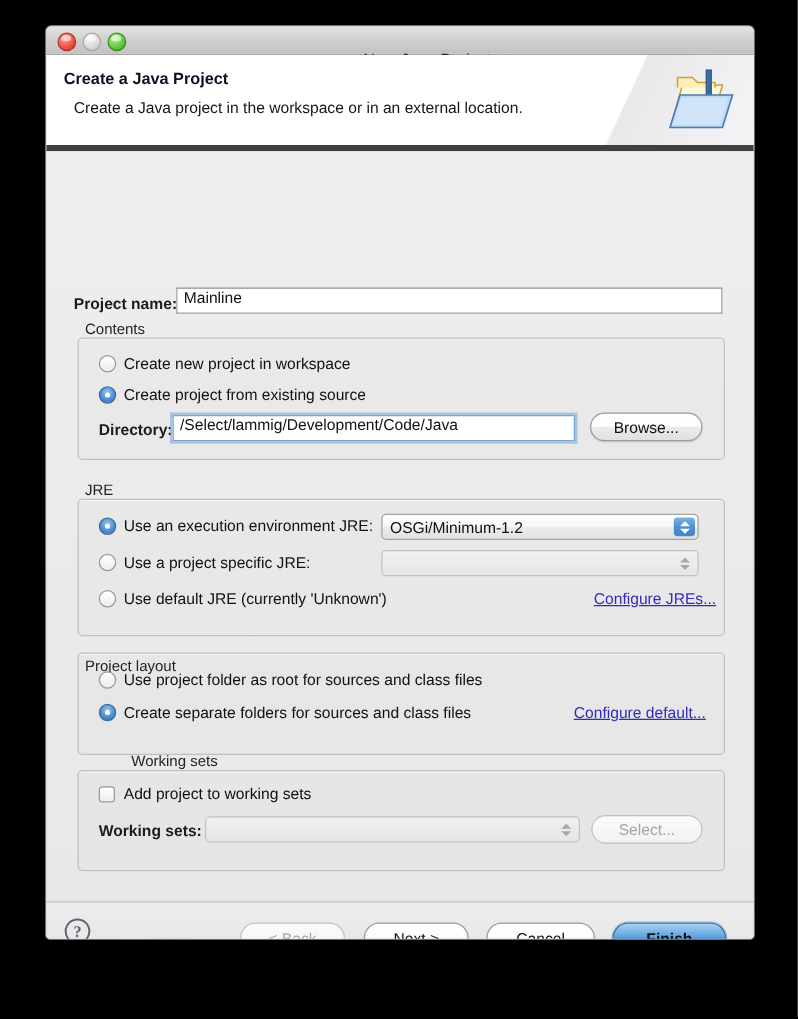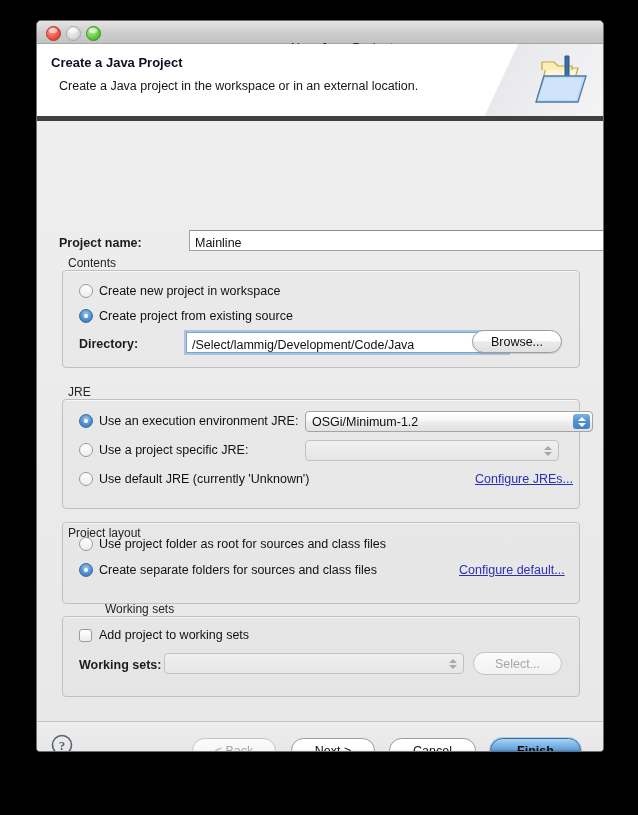--- a/index.html
+++ b/index.html
@@ -114,23 +114,22 @@
 
   
   .textfield {
     position: absolute;
     background: #ffffff;
     border: 1px solid #a0a0a0;
     border-top-color: #8e8e8e;
     font-size: 12.5px;
     color: #121212;
     padding: 0 5px;
-    display: flex; align-items: flex-end;
+    display: flex; align-items: flex-start;
     box-sizing: border-box;
-    margin-left: 48px;
   }
   .textfield.focused {
     border: 1px solid #7ba4d0;
     box-shadow: 0 0 0 2px rgba(118,166,216,.55);
   }
 
   
   .group {
     position: absolute;
     border: 1px solid #c0c0c0;
@@ -328,21 +327,21 @@
     <div class="textfield focused" style="left:101px; top:211px; width:322px; height:21px;">
       <span>/Select/lammig/Development/Code/Java</span>
     </div>
     <div class="pushbtn" style="left:435px; top:209px; width:90px; height:23px;">Browse...</div>
 
     <div class="group-label" style="left:31px; top:264px;text-align:right;">JRE</div>
     <div class="group" style="left:25px; top:278px; width:516px; height:108px;"></div>
 
     <div class="radio on" style="left:42px; top:293px;"></div>
     <div class="radio-label" style="left:62px; top:293px;">Use an execution environment JRE:</div>
-    <div class="combo" style="left:268px; top:290px; width:288px; height:21px;">
+    <div class="combo" style="left:268px; top:290px; width:254px; height:21px;">
       <span>OSGi/Minimum-1.2</span>
       <span class="arrowbox">
         <span class="up"></span>
           <span class="dn"></span>
       </span>
     </div>
 
     <div class="radio" style="left:42px; top:322px;"></div>
     <div class="radio-label" style="left:62px; top:322px;">Use a project specific JRE:</div>
     <div class="combo disabled" style="left:268px; top:319px; width:254px; height:21px;">

